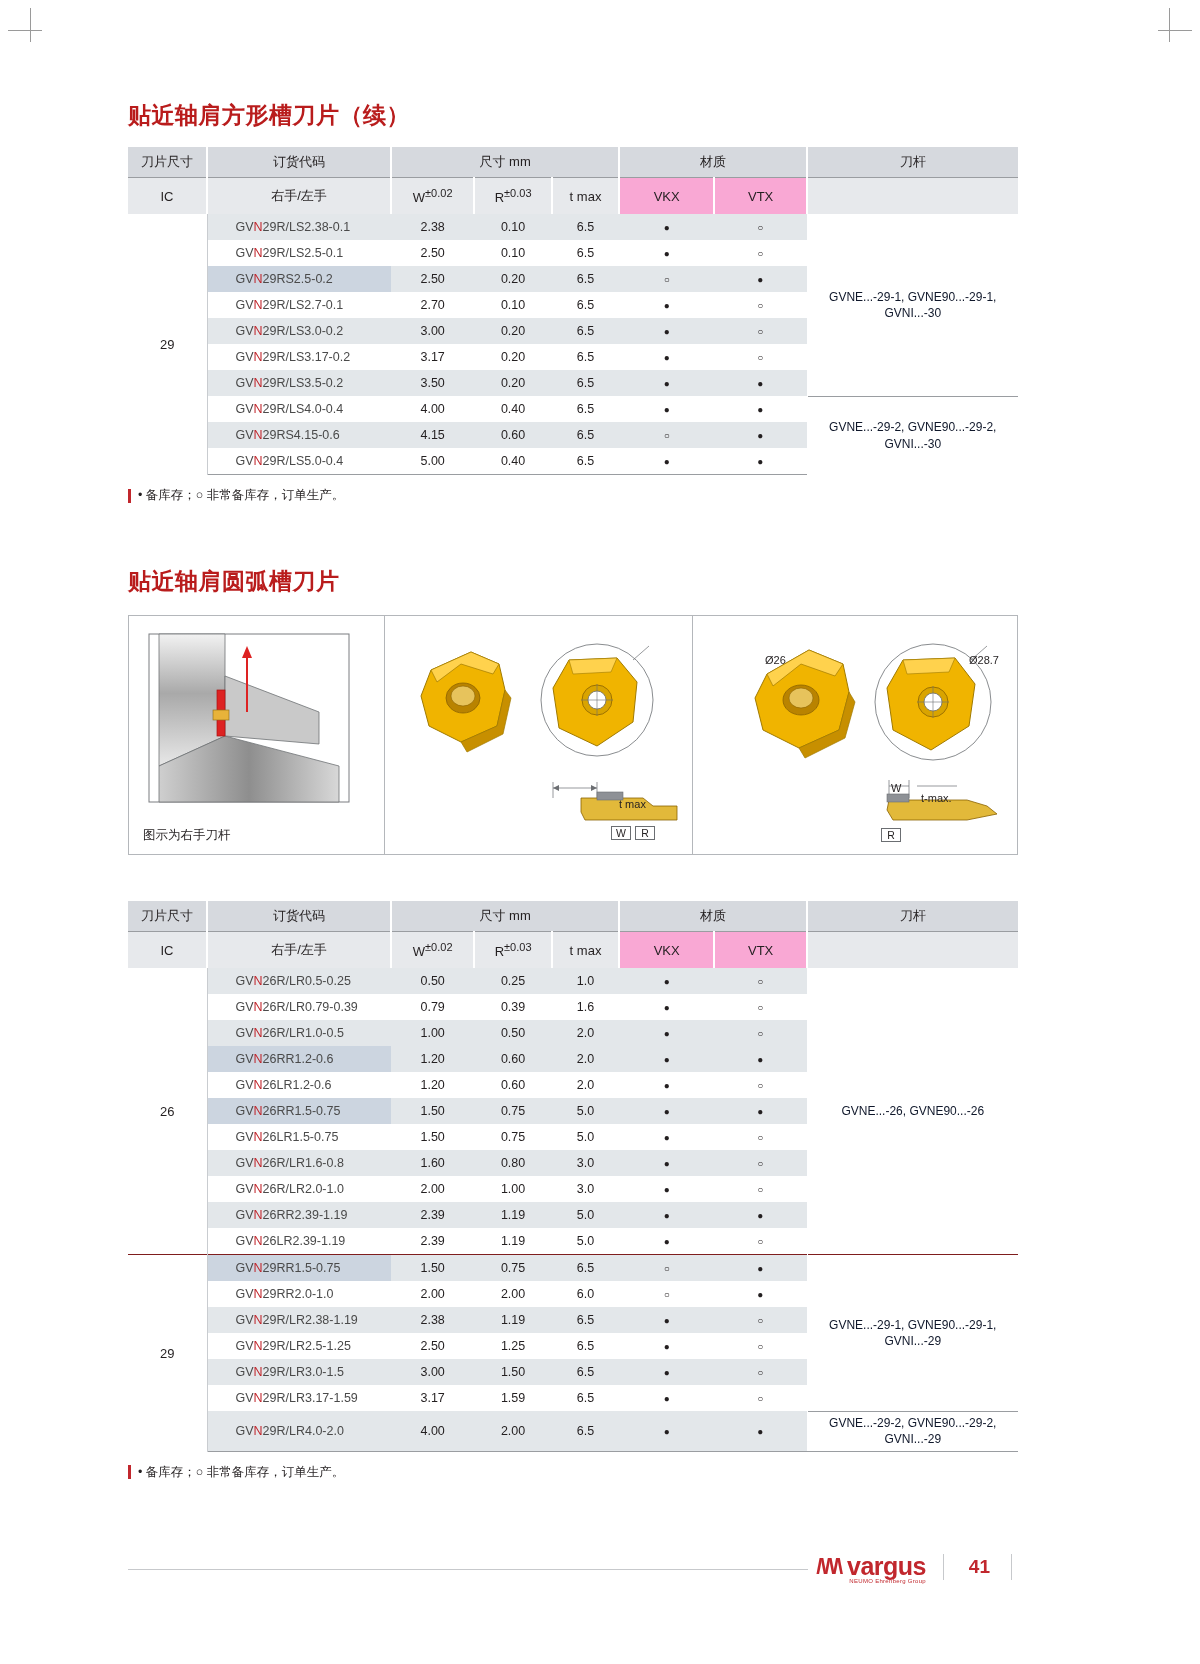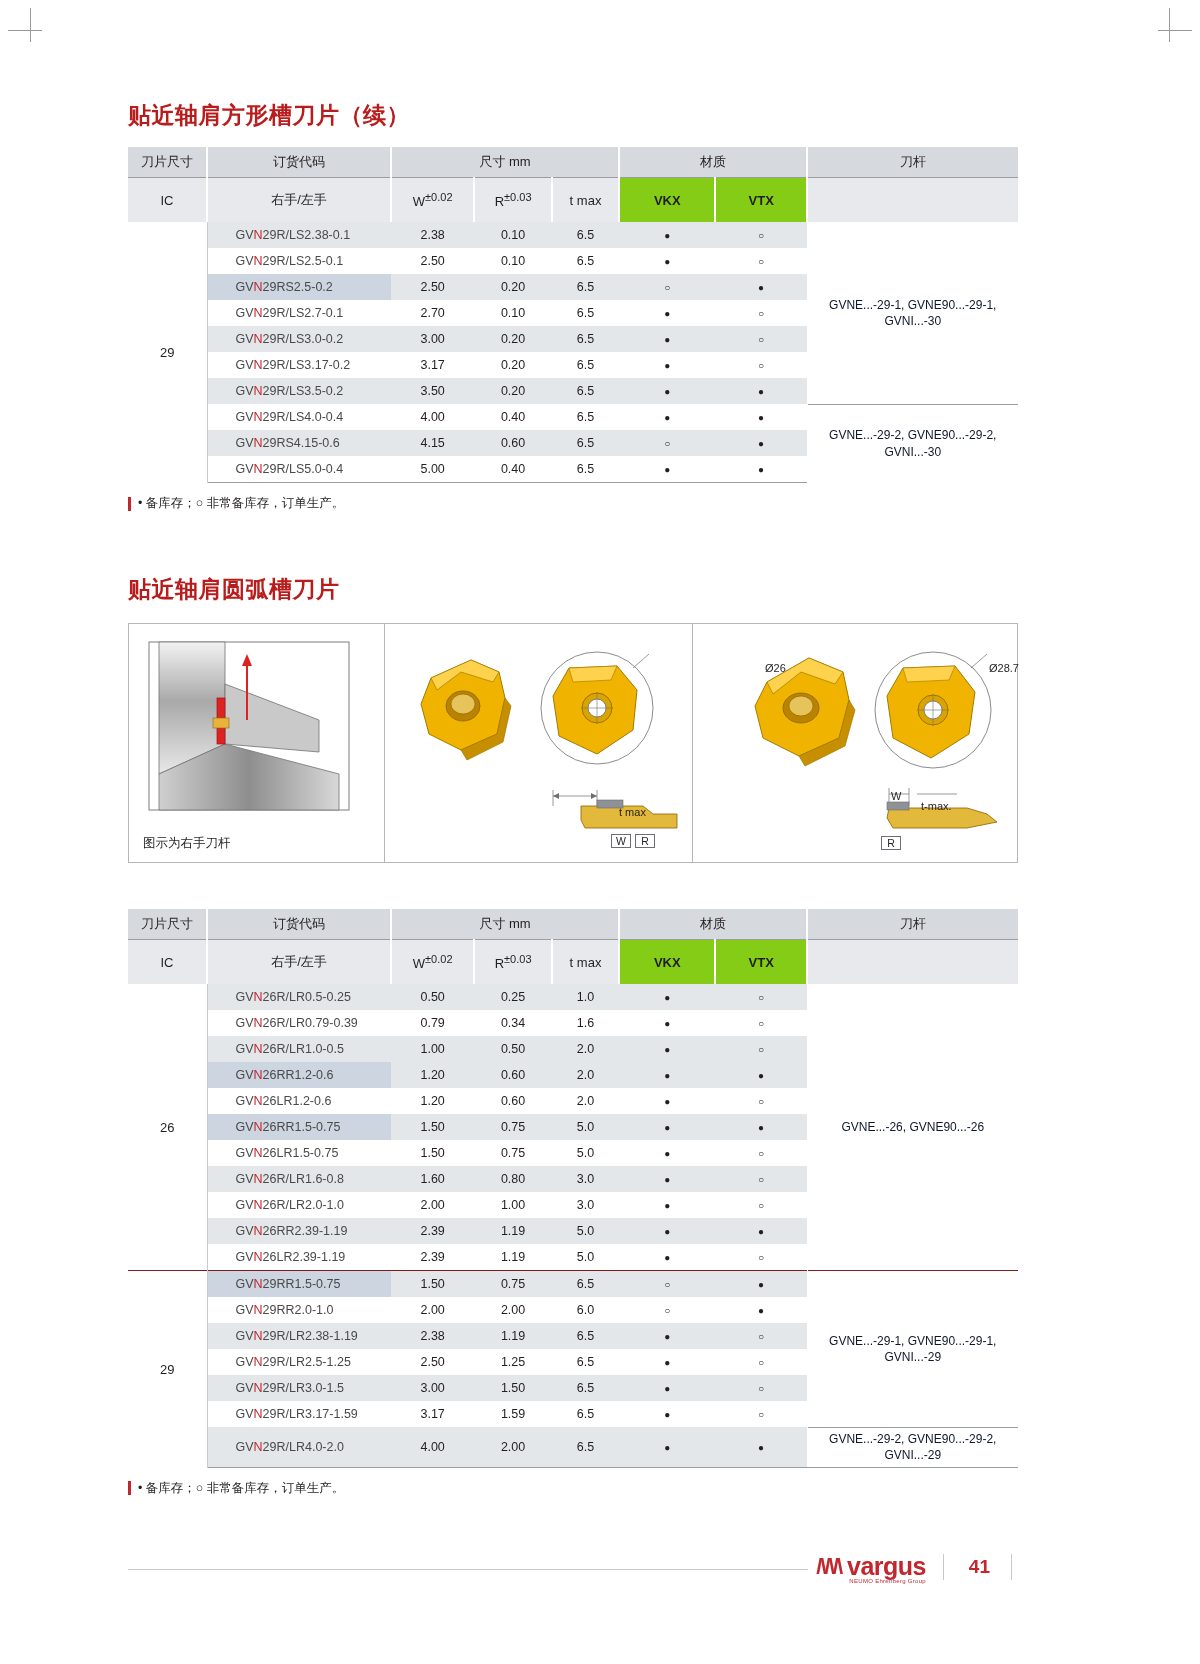--- a/index.html
+++ b/index.html
@@ -56,27 +56,27 @@
   .hdr-row1 td {
     background: #d6d9de;
     height: 30px;
     font-size: 13px;
     color: #231f20;
     border-right: 2px solid #ffffff;
   }
   .hdr-row1 td:last-child { border-right: none; }
   .hdr-row2 td {
     background: #e7e9ec;
-    height: 44px;
+    height: 36px;
     font-size: 13px;
     border-right: 2px solid #ffffff;
   }
   .hdr-row2 td.matcell {
-    background: #84cc16;
-    font-weight: bold;
+    background: #f9a8d4;
+    font-weight: normal;
   }
   .hdr-row2 td:last-child { border-right: none; background: #e7e9ec;}
   sup.tol { font-size: 11px; vertical-align: super; }
 
   tr.data td { height: 26px; }
   tr.data td.code {
     text-align: left;
     padding-left: 28px;
     color: #4a4a4a;
   }
@@ -416,21 +416,21 @@
         </g>
         <g>
           <line x1="168" y1="150" x2="168" y2="168" stroke="#6b6e72" stroke-width="0.7"></line>
           <line x1="188" y1="150" x2="188" y2="168" stroke="#6b6e72" stroke-width="0.7"></line>
           <line x1="168" y1="156" x2="188" y2="156" stroke="#6b6e72" stroke-width="0.7"></line>
           <line x1="196" y1="156" x2="236" y2="156" stroke="#6b6e72" stroke-width="0.7"></line>
           <path d="M168 170 L246 170 L266 176 L276 184 L246 190 L172 190 L166 180 Z" fill="#e2b93a" stroke="#8a6200" stroke-width="0.8"></path>
           <rect x="166" y="164" width="22" height="8" fill="#8e9196" stroke="#6b6e72" stroke-width="0.6"></rect>
         </g>
       </svg>
-      <div class="fig-label" style="left:860px;top:38px;">Ø28.7</div>
+      <div class="fig-label" style="left:840px;top:38px;">Ø28.7</div>
       <div class="fig-label" style="left:762px;top:166px;">W</div>
       <div class="fig-label" style="left:792px;top:176px;">t-max.</div>
       <div class="fig-box" style="left:752px;top:212px;width:20px;">R</div>
     </div>
 
     <table class="spec" style="margin-top:46px;">
       <tbody>
           <tr class="hdr-row1">
         <td style="width:78px;">刀片尺寸</td>
         <td style="width:182px;">订货代码</td>
@@ -456,21 +456,21 @@
             <td>0.50</td>
             <td>0.25</td>
             <td>1.0</td>
             <td><span class="dot-f"></span></td>
             <td><span class="dot-o"></span></td>
             <td class="rod" rowspan="11">GVNE...-26, GVNE90...-26</td>
           </tr>
           <tr class="data plain">
             <td class="code">GV<span class="n-red">N</span>26R/LR0.79-0.39</td>
             <td>0.79</td>
-            <td>0.34</td>
+            <td>0.39</td>
             <td>1.6</td>
             <td><span class="dot-f"></span></td>
             <td><span class="dot-o"></span></td>
           </tr>
           <tr class="data shade">
             <td class="code">GV<span class="n-red">N</span>26R/LR1.0-0.5</td>
             <td>1.00</td>
             <td>0.50</td>
             <td>2.0</td>
             <td><span class="dot-f"></span></td>

